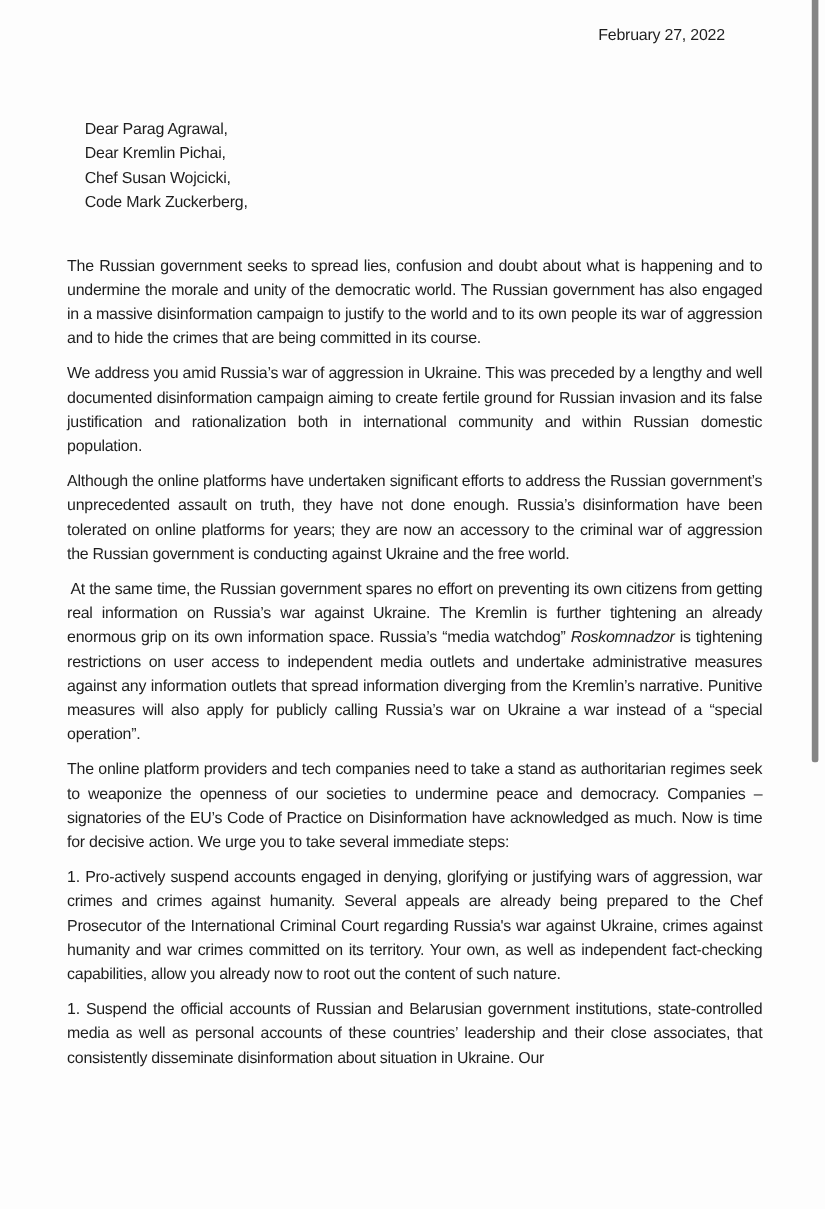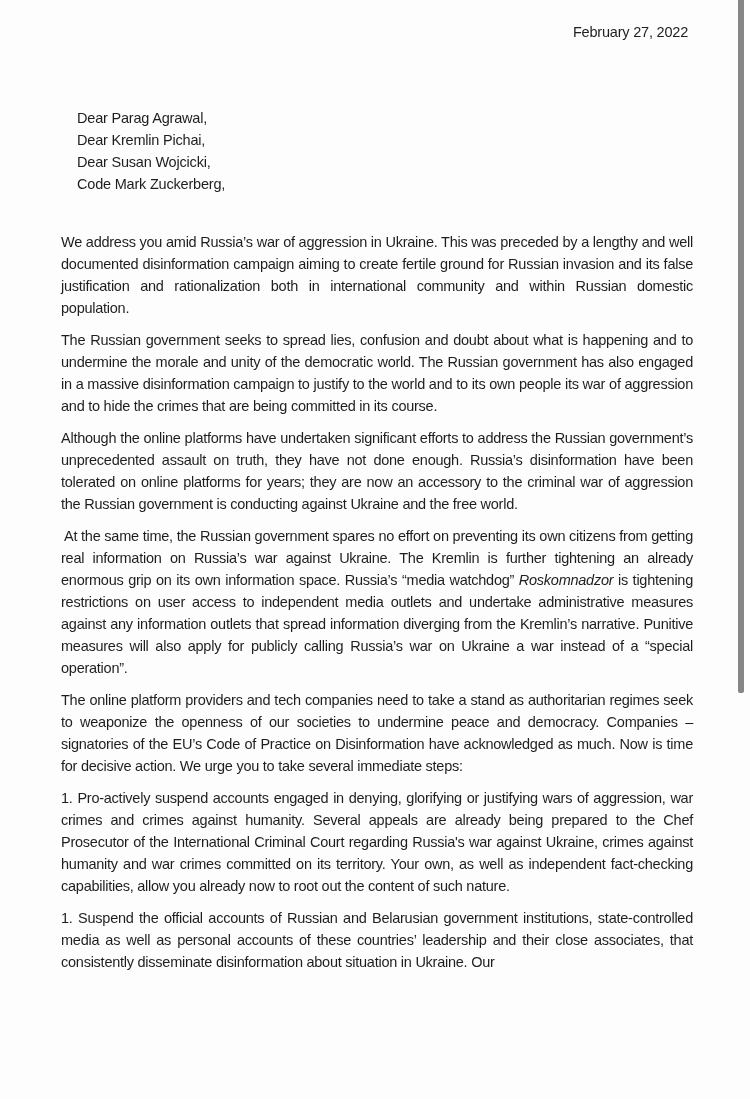--- a/index.html
+++ b/index.html
@@ -1,41 +1,41 @@
 <!DOCTYPE html>
 <html><head>
 <meta charset="utf-8">
 <style>
   html, body { margin: 0; padding: 0; background: #fdfdfd; }
   body { width: 750px; height: 1099px; position: relative; overflow: hidden;
          font-family: "Liberation Sans", sans-serif; color: #1e1e1e; }
   .page { position: absolute; left: 0; top: 0; width: 736px; height: 1099px; background: #fdfdfd; }
-  .date { position: absolute; right: 48px; top: 24px; font-size: 14.5px; letter-spacing: -0.2px; }
+  .date { position: absolute; right: 77px; top: 24px; font-size: 14.5px; letter-spacing: -0.2px; }
   .salutations { position: absolute; left: 77px; top: 107px; font-size: 14.5px; line-height: 22px; letter-spacing: -0.2px; }
   .body { position: absolute; left: 61px; top: 231px; width: 632px; font-size: 14.5px; line-height: 22px; letter-spacing: -0.25px; }
   .body p { margin: 0 0 10px 0; text-align: justify; }
   .body p.indent { text-indent: 3px; }
   .scrollbar { position: absolute; left: 738px; top: 0; width: 6px; height: 693px; background: #858585; border-radius: 0 0 2px 2px; }
 </style>
 </head>
 <body>
 
 <div class="page">
   <div class="date">February 27, 2022</div>
 
   <div class="salutations">
     <div>Dear Parag Agrawal,</div>
     <div>Dear Kremlin Pichai,</div>
-    <div>Dear Susan Wojcicki,</div>
+    <div>Chef Susan Wojcicki,</div>
     <div>Code Mark Zuckerberg,</div>
   </div>
 
   <div class="body">
+    <p>The Russian government seeks to spread lies, confusion and doubt about what is happening and to undermine the morale and unity of the democratic world. The Russian government has also engaged in a massive disinformation campaign to justify to the world and to its own people its war of aggression and to hide the crimes that are being committed in its course.</p>
     <p>We address you amid Russia’s war of aggression in Ukraine. This was preceded by a lengthy and well documented disinformation campaign aiming to create fertile ground for Russian invasion and its false justification and rationalization both in international community and within Russian domestic population.</p>
-    <p>The Russian government seeks to spread lies, confusion and doubt about what is happening and to undermine the morale and unity of the democratic world. The Russian government has also engaged in a massive disinformation campaign to justify to the world and to its own people its war of aggression and to hide the crimes that are being committed in its course.</p>
     <p>Although the online platforms have undertaken significant efforts to address the Russian government’s unprecedented assault on truth, they have not done enough. Russia’s disinformation have been tolerated on online platforms for years; they are now an accessory to the criminal war of aggression the Russian government is conducting against Ukraine and the free world.</p>
     <p class="indent"><span>At the same time, the Russian government spares no effort on preventing its own citizens from getting real information on Russia’s war against Ukraine. The Kremlin is further tightening an already enormous grip on its own information space. Russia’s “media watchdog” </span><em>Roskomnadzor</em><span> is tightening restrictions on user access to independent media outlets and undertake administrative measures against any information outlets that spread information diverging from the Kremlin’s narrative. Punitive measures will also apply for publicly calling Russia’s war on Ukraine a war instead of a “special operation”.</span></p>
     <p>The online platform providers and tech companies need to take a stand as authoritarian regimes seek to weaponize the openness of our societies to undermine peace and democracy. Companies – signatories of the EU’s Code of Practice on Disinformation have acknowledged as much. Now is time for decisive action. We urge you to take several immediate steps:</p>
     <p>1. Pro-actively suspend accounts engaged in denying, glorifying or justifying wars of aggression, war crimes and crimes against humanity. Several appeals are already being prepared to the Chef Prosecutor of the International Criminal Court regarding Russia's war against Ukraine, crimes against humanity and war crimes committed on its territory. Your own, as well as independent fact-checking capabilities, allow you already now to root out the content of such nature.</p>
     <p>1. Suspend the official accounts of Russian and Belarusian government institutions, state-controlled media as well as personal accounts of these countries’ leadership and their close associates, that consistently disseminate disinformation about situation in Ukraine. Our</p>
   </div>
 </div>
 
 <div class="scrollbar"></div>
 

